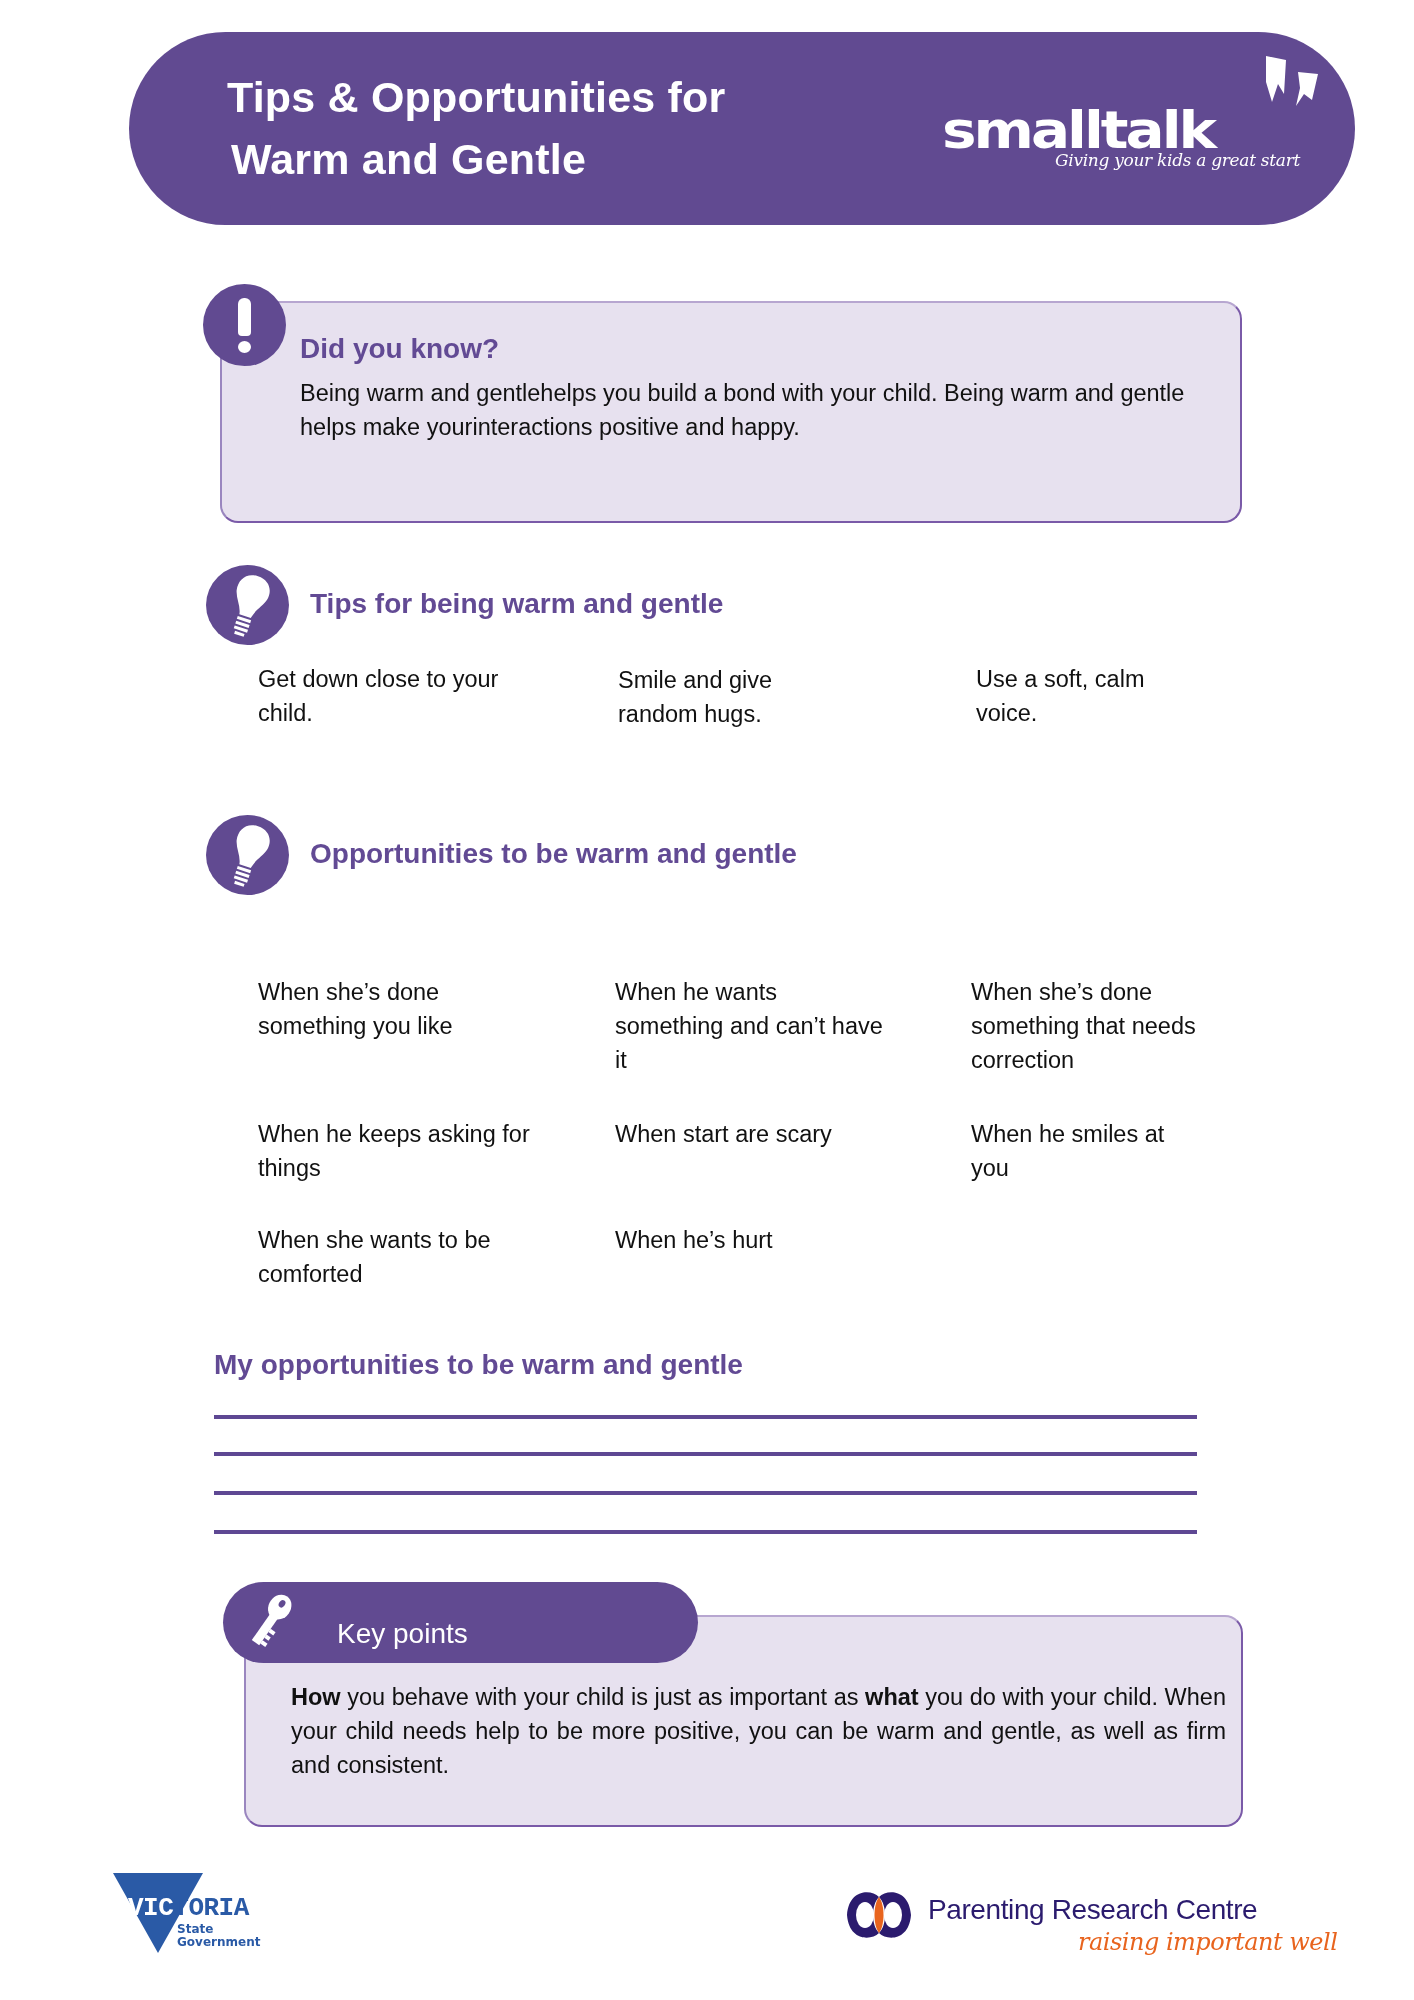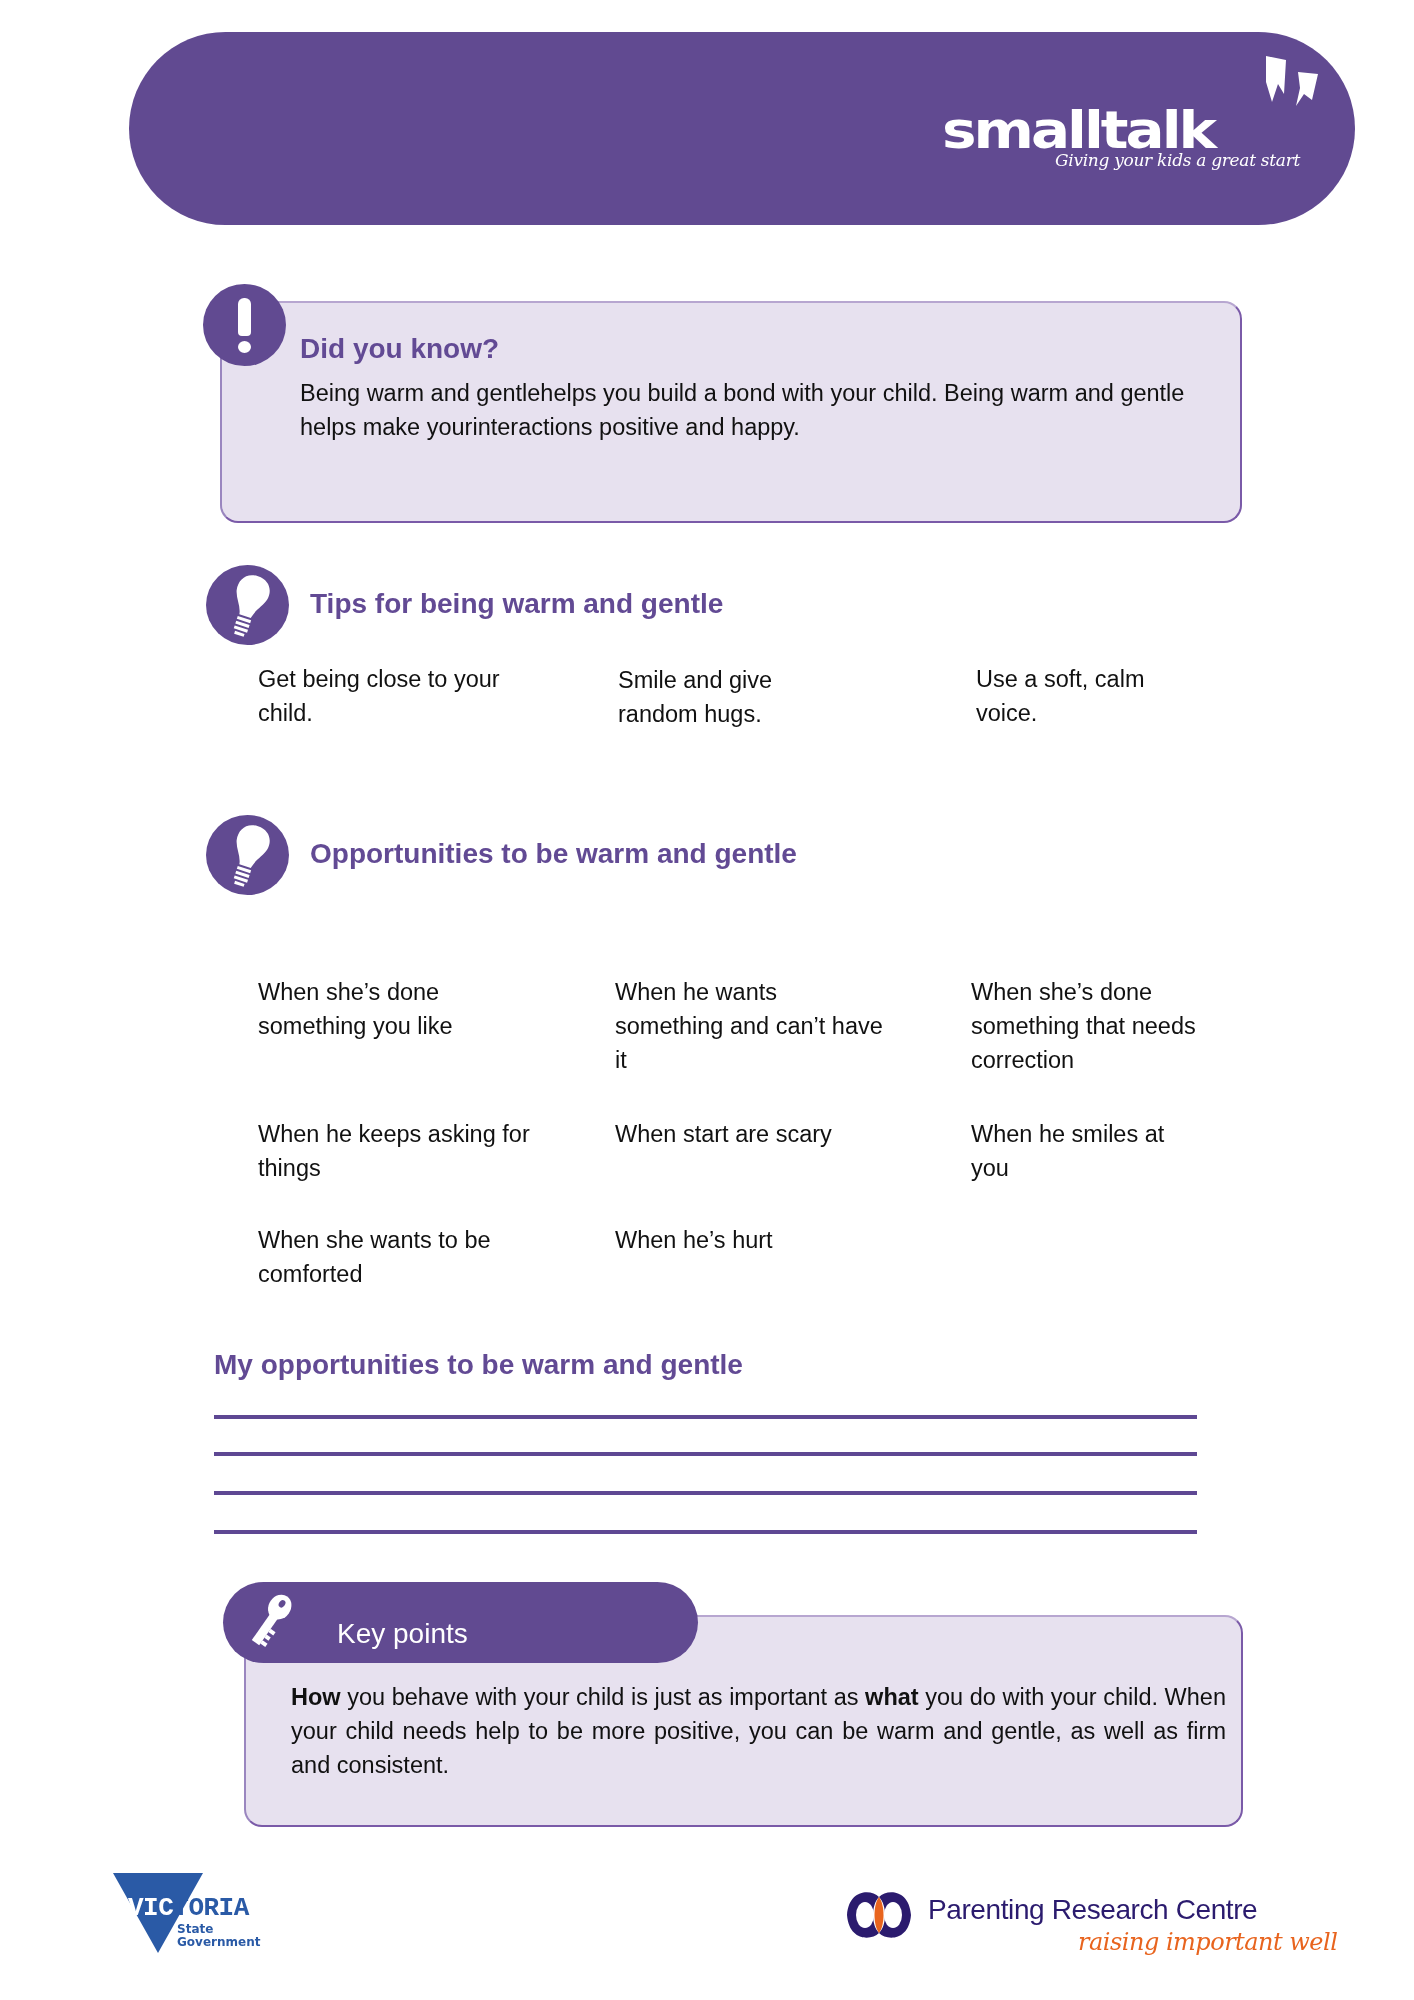--- a/index.html
+++ b/index.html
@@ -51,20 +51,24 @@
   .vic-word .first { color:#fff; }
   .vic-sub { left:177px; top:1923px; font-size:12px; line-height:13px; color:#2a5aa6; font-weight:bold; font-family:"DejaVu Sans", sans-serif; }
   .prc-icon { left:845px; top:1889px; width:68px; height:52px; }
   .prc-name { left:928px; top:1894px; font-weight:normal; font-size:28px; color:#2b1b6e; letter-spacing:-0.4px; white-space:nowrap; }
   .prc-tag { left:1078px; top:1928px; font-style:italic; font-size:24px; color:#e8641e; white-space:nowrap; font-family:"DejaVu Serif", serif; letter-spacing:-0.5px; }
 </style>
 </head>
 <body>
 
 <div class="abs header">
+  <div class="abs header-title">
+    <div>Tips &amp; Opportunities for</div>
+    <div style="padding-left:4px">Warm and Gentle</div>
+  </div>
   <div class="abs brand">smalltalk</div>
   <div class="abs tagline">Giving your kids a great start</div>
   <svg class="abs quote-icon" viewBox="0 0 72 70">
     <path d="M4 2 L24 6 L22 40 L16 30 L10 48 L4 28 Z" fill="#fff"></path>
     <path d="M36 18 L56 20 L50 46 L42 40 L34 52 L38 34 Z" fill="#fff"></path>
   </svg>
 </div>
 
 <div class="abs dyk-box"></div>
 <div class="abs circle dyk-icon">
@@ -78,21 +82,21 @@
   <ellipse cx="41.5" cy="40" rx="41.5" ry="40" fill="#614a91"></ellipse>
   <g transform="rotate(18 44 36)">
     <path d="M44 10 C56 10 62 19 60 29 C58 37 52 42 50 52 L38 52 C37 44 30 38 28 30 C26 19 32 10 44 10 Z" fill="#fff"></path>
     <rect x="37" y="54" width="14" height="3" fill="#fff"></rect>
     <rect x="37" y="59" width="14" height="3" fill="#fff"></rect>
     <rect x="37" y="64" width="14" height="3" fill="#fff"></rect>
     <rect x="39" y="69" width="10" height="3" fill="#fff"></rect>
   </g>
 </svg>
 <div class="abs sec-heading" style="left:310px;top:588px">Tips for being warm and gentle</div>
-<div class="abs item" style="left:258px;top:662px;width:260px">Get being close to your child.</div>
+<div class="abs item" style="left:258px;top:662px;width:260px">Get down close to your child.</div>
 <div class="abs item" style="left:618px;top:663px;width:230px">Smile and give random hugs.</div>
 <div class="abs item" style="left:976px;top:662px;width:230px">Use a soft, calm voice.</div>
 
 <svg class="abs bulb-icon" style="left:206px;top:815px" viewBox="0 0 83 80">
   <ellipse cx="41.5" cy="40" rx="41.5" ry="40" fill="#614a91"></ellipse>
   <g transform="rotate(18 44 36)">
     <path d="M44 10 C56 10 62 19 60 29 C58 37 52 42 50 52 L38 52 C37 44 30 38 28 30 C26 19 32 10 44 10 Z" fill="#fff"></path>
     <rect x="37" y="54" width="14" height="3" fill="#fff"></rect>
     <rect x="37" y="59" width="14" height="3" fill="#fff"></rect>
     <rect x="37" y="64" width="14" height="3" fill="#fff"></rect>

